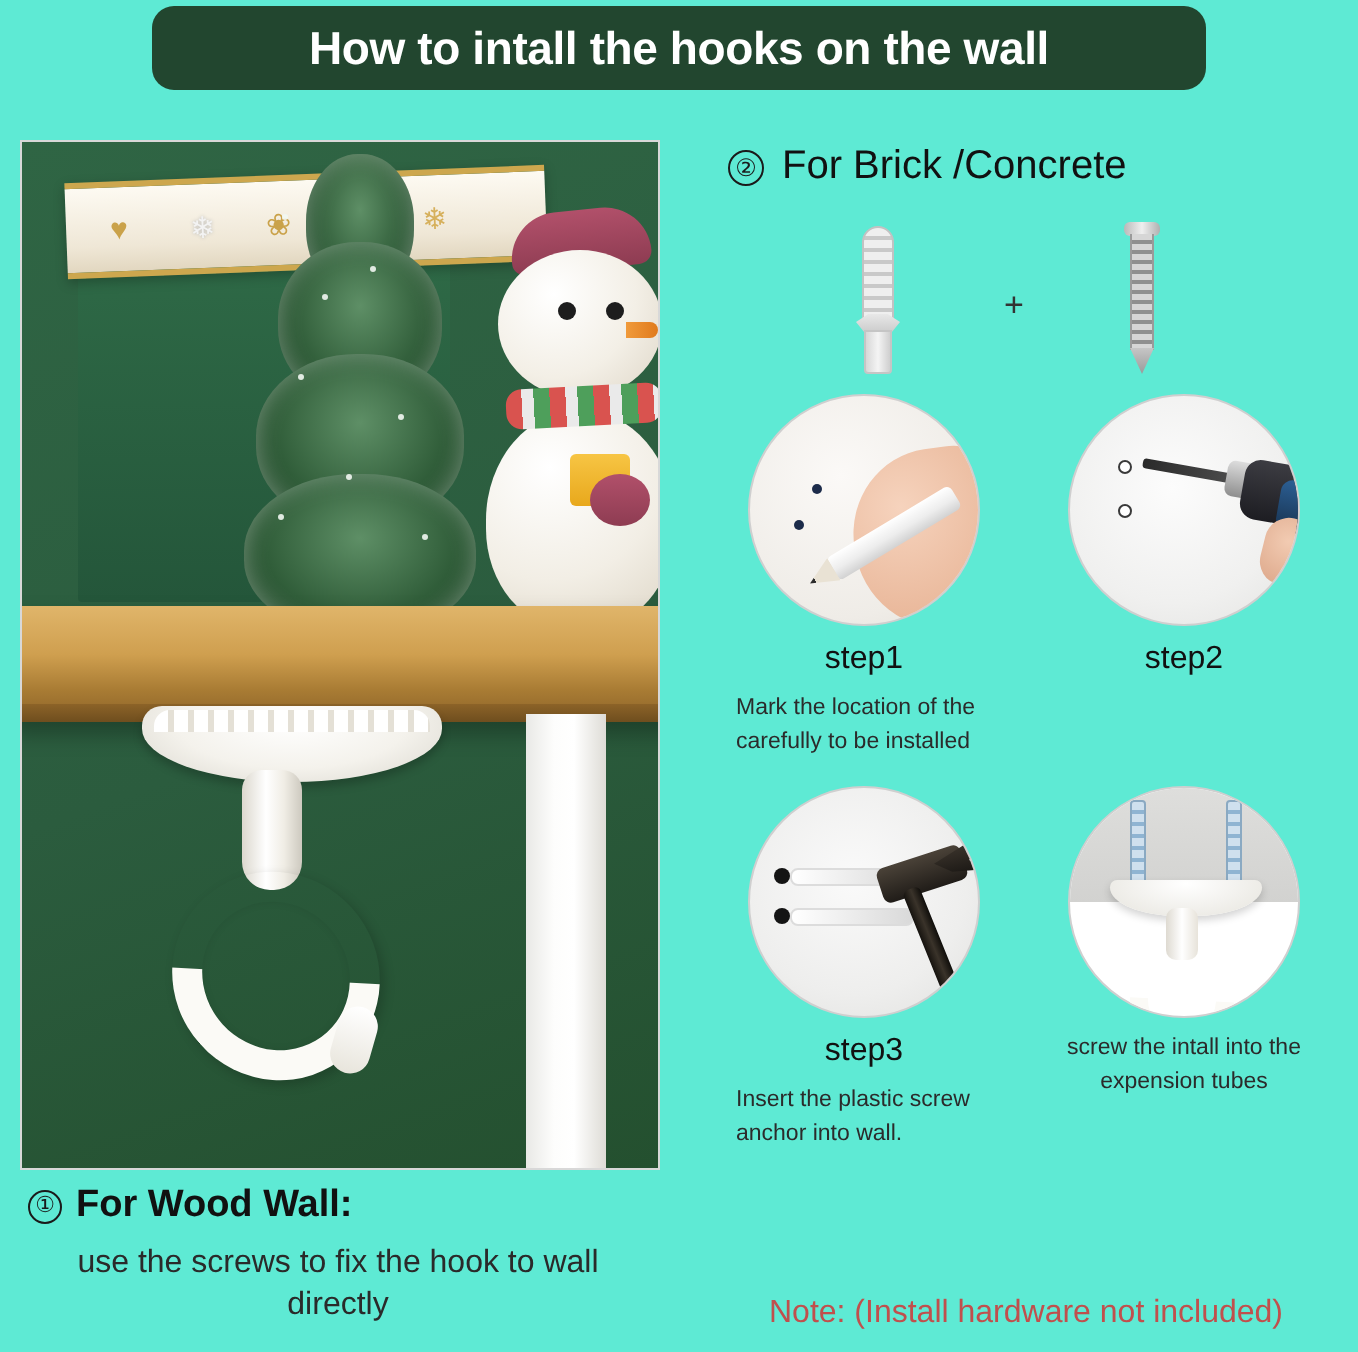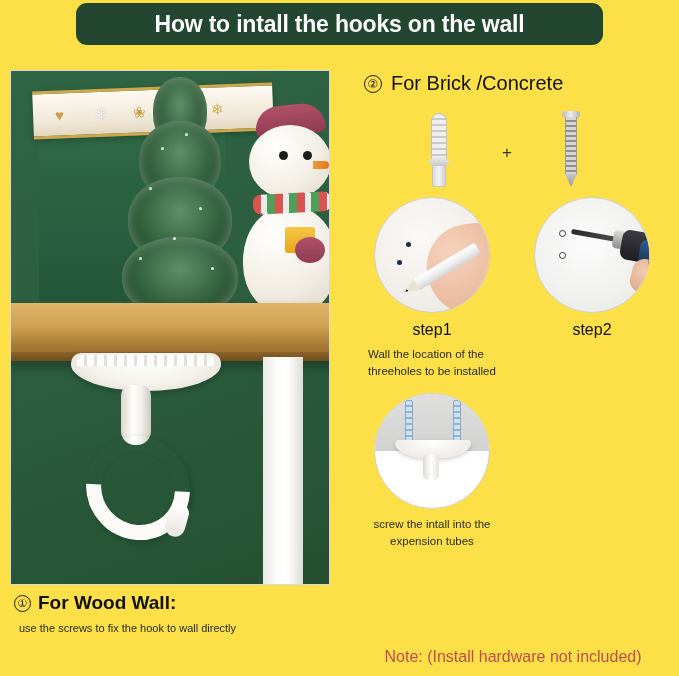--- a/index.html
+++ b/index.html
@@ -2,21 +2,21 @@
 <html><head>
 <meta charset="utf-8">
 <style>
   * { box-sizing: border-box; margin: 0; padding: 0; }
   html, body {
     width: 679px; height: 676px;
     background: #ffffff;
     font-family: "Liberation Sans", sans-serif;
     overflow: hidden;
   }
-  #page { position: relative; width: 679px; height: 676px; background:#fde047; }
+  #page { position: relative; width: 679px; height: 676px; background:#5eead4; }
 
   
   .banner {
     position: absolute; left: 76px; top: 3px;
     width: 527px; height: 42px;
     background: #22462f;
     border-radius: 11px;
     display: flex; align-items: center; justify-content: center;
   }
   .banner-text {
@@ -171,21 +171,21 @@
   .wood-block { position: absolute; left: 14px; top: 592px; width: 330px; }
   .wood-title { display:flex; align-items:center; gap:7px; }
   .circ-num {
     display:inline-flex; align-items:center; justify-content:center;
     width:17px; height:17px; border:1px solid #1a1a1a; border-radius:50%;
     font-size:11px; color:#1a1a1a; line-height:1;
   }
   .wood-title-text { font-size:19px; font-weight:bold; color:#111; }
   .wood-sub {
     margin-top:7px; margin-left:5px;
-    font-size:11px; color:#2a2a2a; line-height:1.32; max-width:300px;
+    font-size:16px; color:#2a2a2a; line-height:1.32; max-width:300px;text-align:center;
   }
 
   
   .right { position:absolute; left:352px; top:72px; width:320px; }
   .sec-head { display:flex; align-items:center; gap:9px; margin-left:12px; }
   .circ-num2 {
     display:inline-flex; align-items:center; justify-content:center;
     width:18px; height:18px; border:1px solid #1a1a1a; border-radius:50%;
     font-size:12px; color:#1a1a1a; line-height:1;
   }
@@ -450,40 +450,55 @@
         <div class="step-cell">
           <div class="circle-wrap">
             <div class="circle c1">
               <div class="dot d1"></div>
               <div class="dot d2"></div>
               <div class="hand"></div>
               <div class="pencil"></div>
             </div>
           </div>
           <div class="step-label">step1</div>
-          <div class="step-desc desc-left">Wall the location of the threeholes to be installed</div>
+          <div class="step-desc desc-left">Mark the location of the carefully to be installed</div>
         </div>
 
         <div class="step-cell">
           <div class="circle-wrap">
             <div class="circle c2">
               <div class="hole h1"></div>
               <div class="hole h2"></div>
               <div class="bit"></div>
               <div class="drill-chuck"></div>
               <div class="drill-body"></div>
               <div class="drill-blue"></div>
               <div class="drill-hand"></div>
             </div>
           </div>
           <div class="step-label">step2</div>
         </div>
       </div>
 
       <div class="step-row" style="margin-top:14px">
+        <div class="step-cell">
+          <div class="circle-wrap">
+            <div class="circle c3">
+              <div class="anch-in a1"></div>
+              <div class="anch-in a2"></div>
+              <div class="hd hd1"></div>
+              <div class="hd hd2"></div>
+              <div class="hammer-head"></div>
+              <div class="hammer-claw"></div>
+              <div class="hammer-handle"></div>
+            </div>
+          </div>
+          <div class="step-label">step3</div>
+          <div class="step-desc desc-left">Insert the plastic screw anchor into wall.</div>
+        </div>
 
         <div class="step-cell">
           <div class="circle-wrap">
             <div class="circle c4">
               <div class="ceil"></div>
               <div class="scr s1"></div>
               <div class="scr s2"></div>
               <div class="c4-plate"></div>
               <div class="c4-neck"></div>
               <div class="c4-curve"></div>

